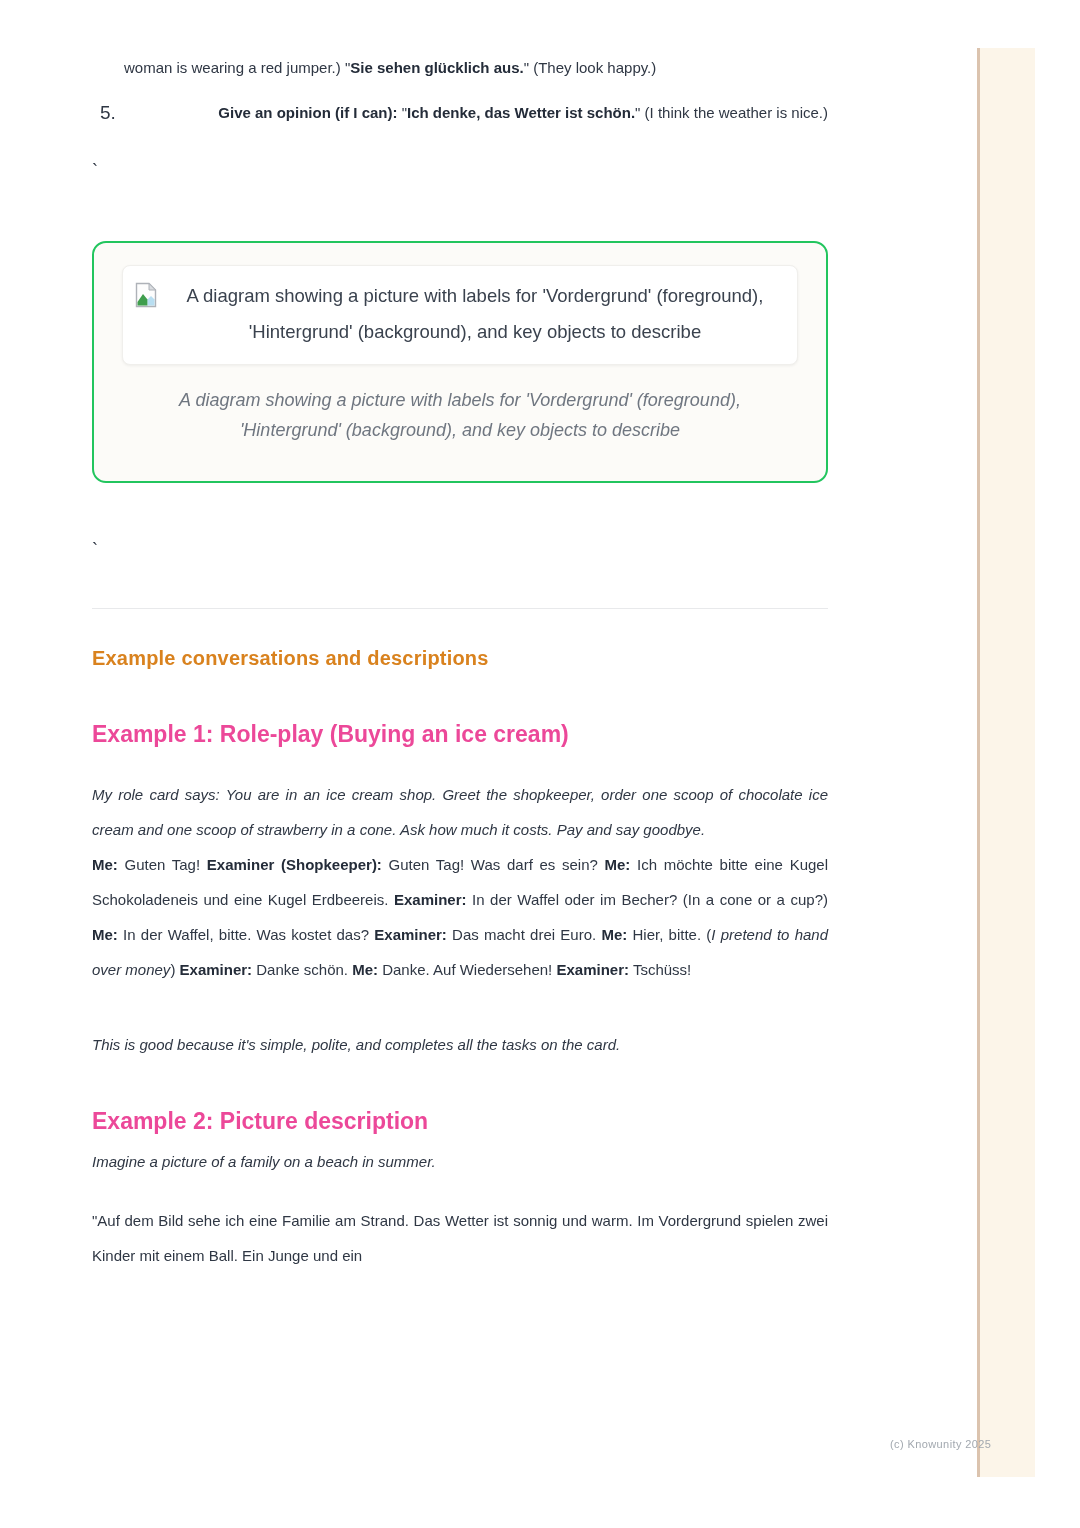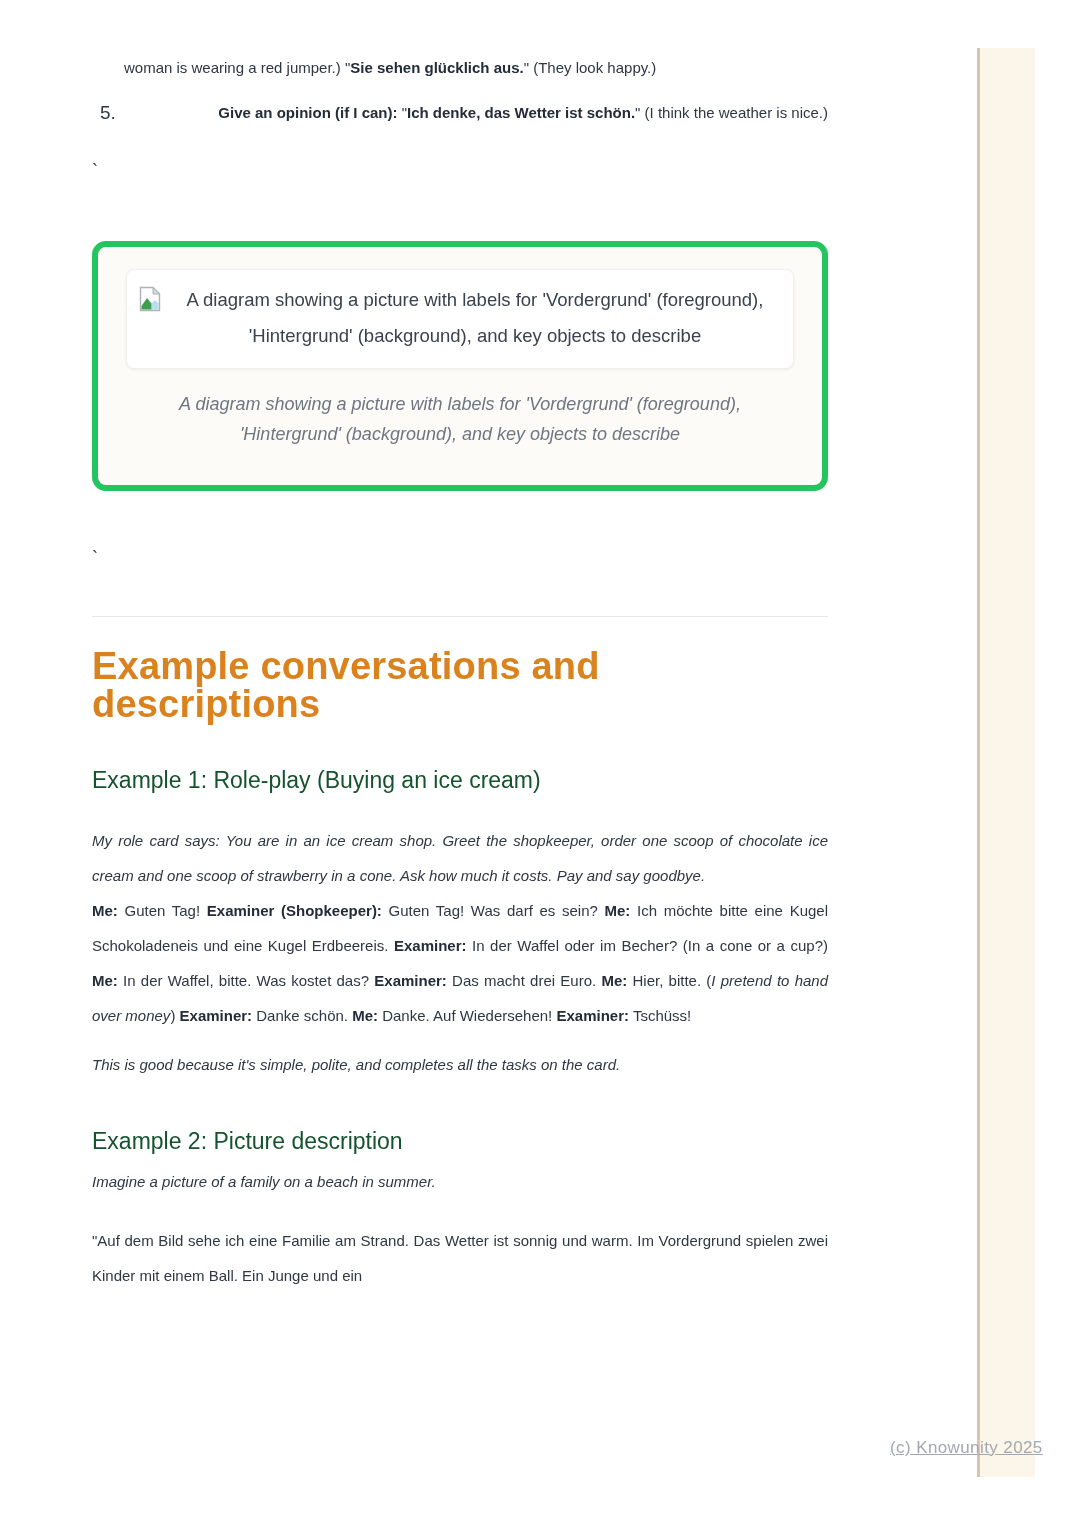--- a/index.html
+++ b/index.html
@@ -23,21 +23,21 @@
   .li{display:flex;margin-top:10px;}
   .li-num{flex:0 0 32px;font-size:19px;line-height:35px;text-align:left;padding-left:8px;box-sizing:border-box;}
   .li-text{flex:1;text-align:right;}
 
   .tick{margin-top:24px;font-size:18px;line-height:35px;color:#2F3744;}
   .tick2{margin-top:50px;}
 
   
   .figure-box{
     margin:52px 0 0 0;
-    border:6px solid #22c55e;
+    border:2px solid #22c55e;
     border-radius:14px;
     background:#FCFBF8;
     padding:22px 28px 36px 28px;
     box-sizing:border-box;
   }
   .img-placeholder{
     background:#ffffff;
     border:1px solid #F0EFEC;
     border-radius:8px;
     box-shadow:0 1px 3px rgba(0,0,0,0.06);
@@ -51,45 +51,45 @@
   }
   .figure-caption{
     margin-top:20px;text-align:center;font-style:italic;
     font-size:18px;line-height:30px;color:#6F7680;
     padding:0 40px;
   }
 
   .rule{border:none;height:1px;background:#E8E9EB;margin:40px 0 0 0;}
 
   h2{
-    margin:30px 0 0 0;font-size:38px;line-height:38px;font-weight:bold;
+    margin:30px 0 0 0;font-size:20px;line-height:38px;font-weight:bold;
     color:#D9821E;letter-spacing:0.2px;
   }
   h3{
-    margin:42px 0 0 0;font-size:23px;line-height:30px;font-weight:normal;
-    color:#14532d;
+    margin:42px 0 0 0;font-size:23px;line-height:30px;font-weight:bold;
+    color:#ec4899;
   }
   .p-role{margin-top:28px;}
   .p-dialogue{}
-  .p-comment{margin-top:14px;}
+  .p-comment{margin-top:40px;}
   .h3-ex2{margin-top:44px;}
   .p-imagine{margin-top:8px;}
   .p-desc{margin-top:24px;}
 
   
   .side-bar{
     position:absolute;left:977px;top:48px;width:58px;height:1429px;
     background:#FCF5E9;
     border-left:3px solid #DBC3AE;
     box-sizing:border-box;
     z-index:2;
   }
   .watermark{
     position:absolute;left:890px;top:1438px;z-index:5;
-    font-size:17px;color:#A2A8AF;letter-spacing:0.4px;text-decoration:underline;
+    font-size:11px;color:#A2A8AF;letter-spacing:0.4px;
   }
 </style>
 </head>
 <body>
 
 <div class="side-bar"></div>
 <div class="watermark">(c) Knowunity 2025</div>
 
 <main class="content">
 

